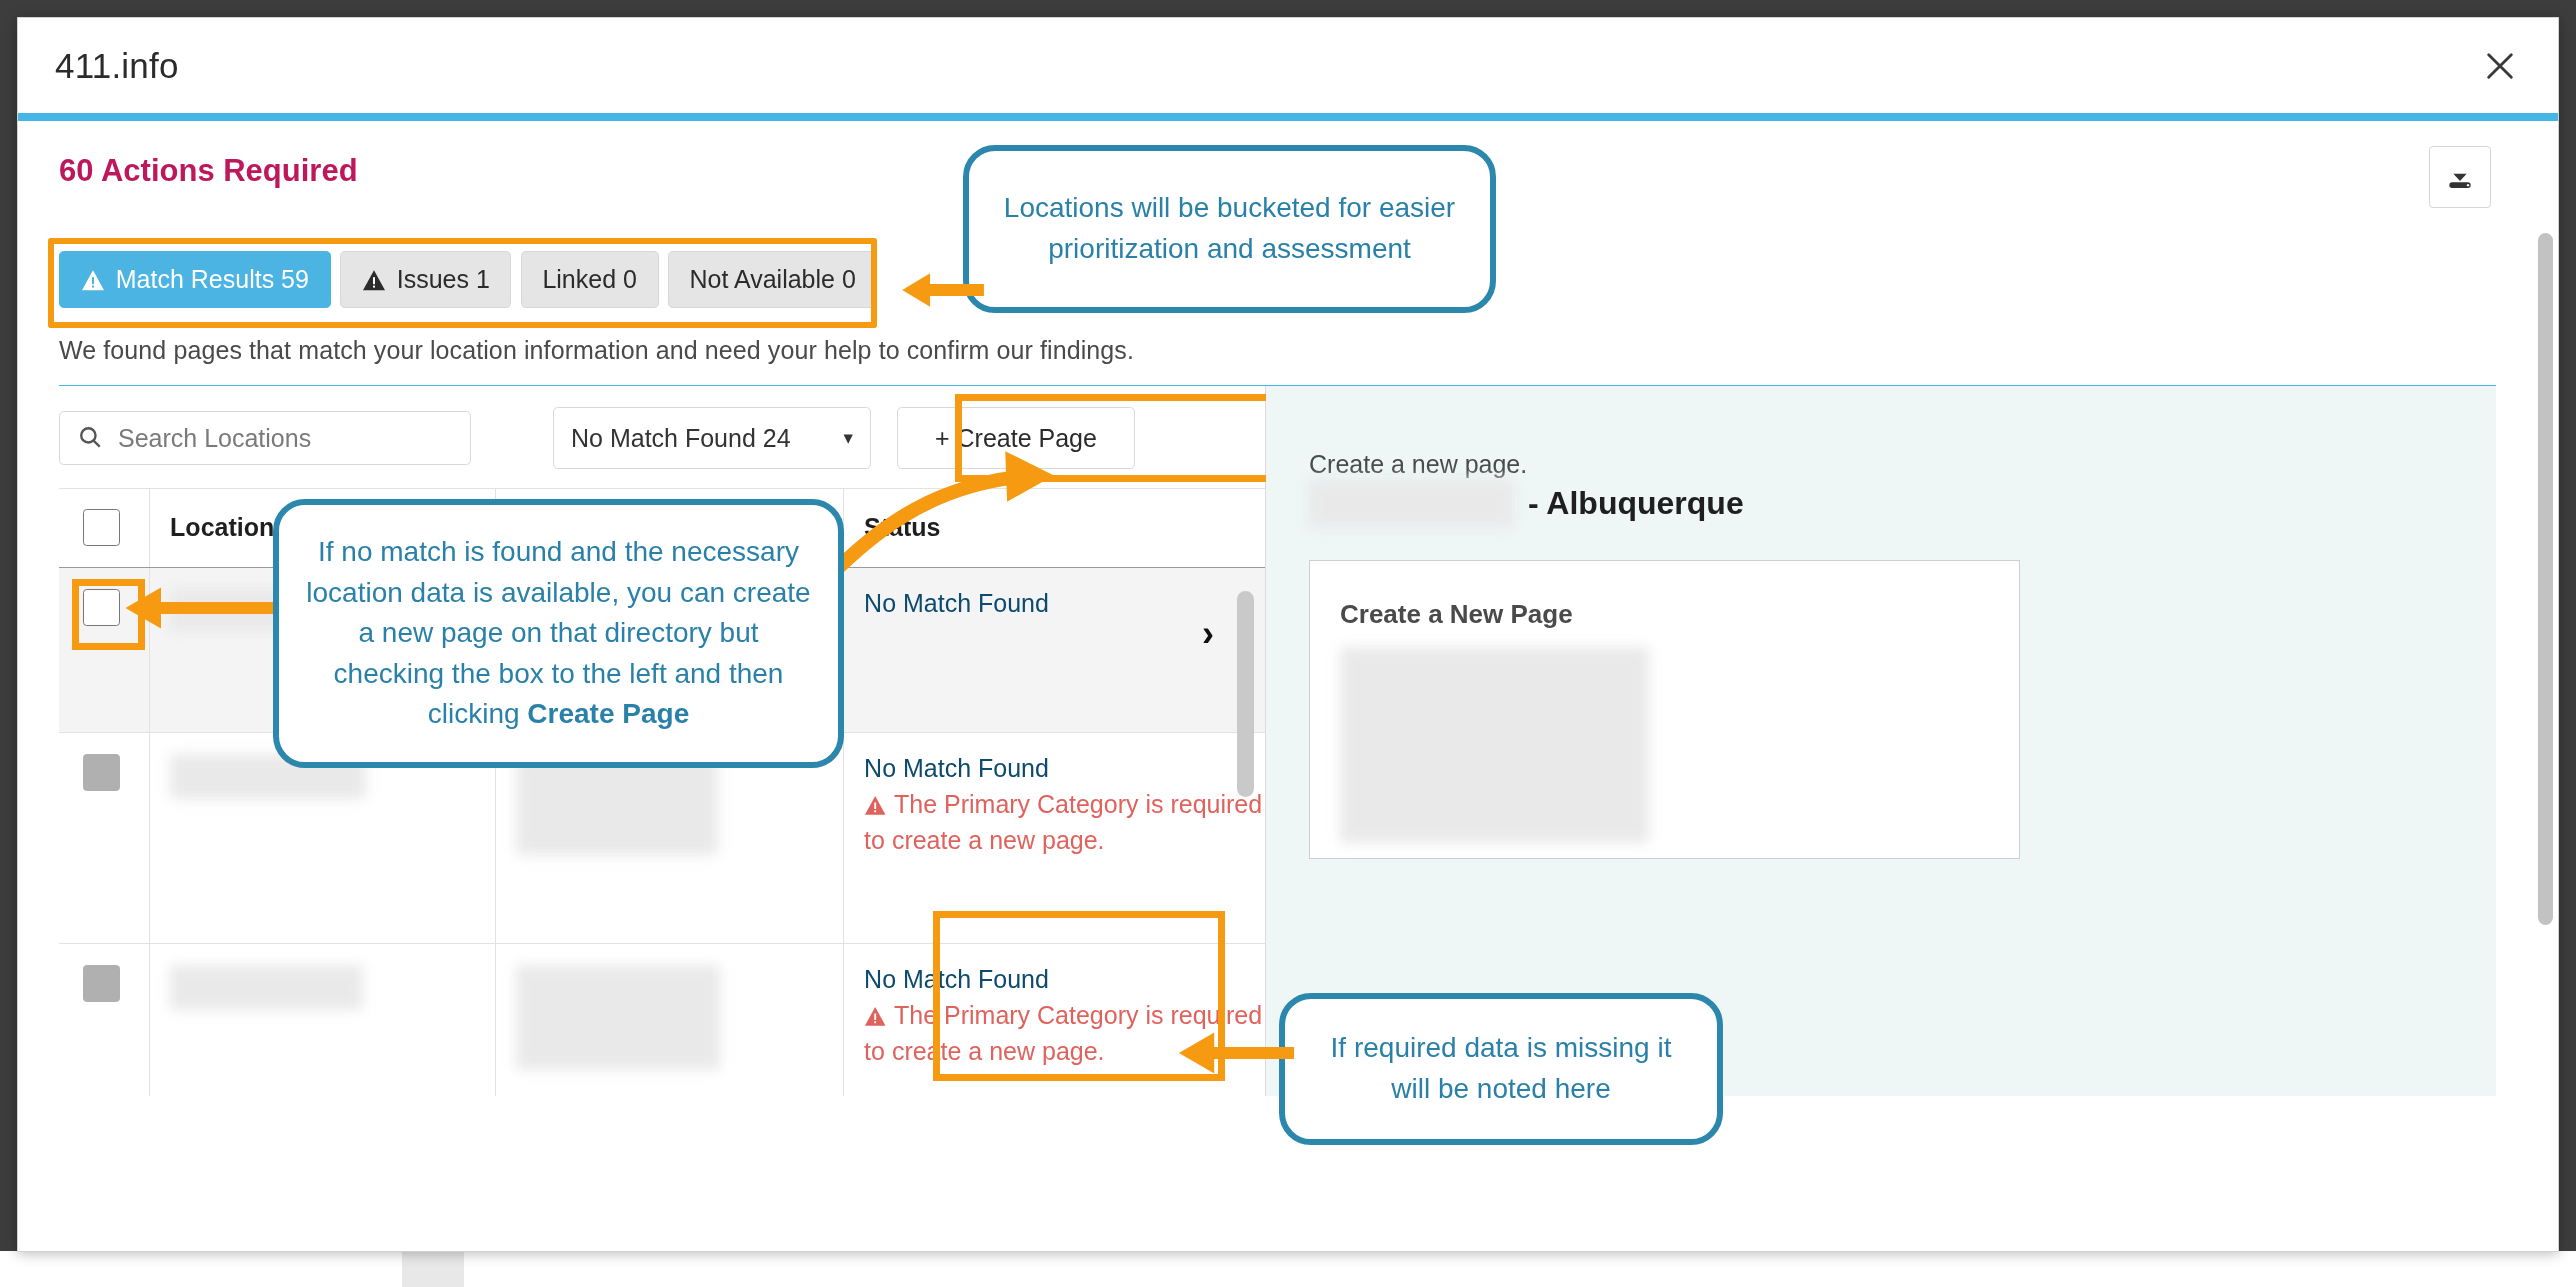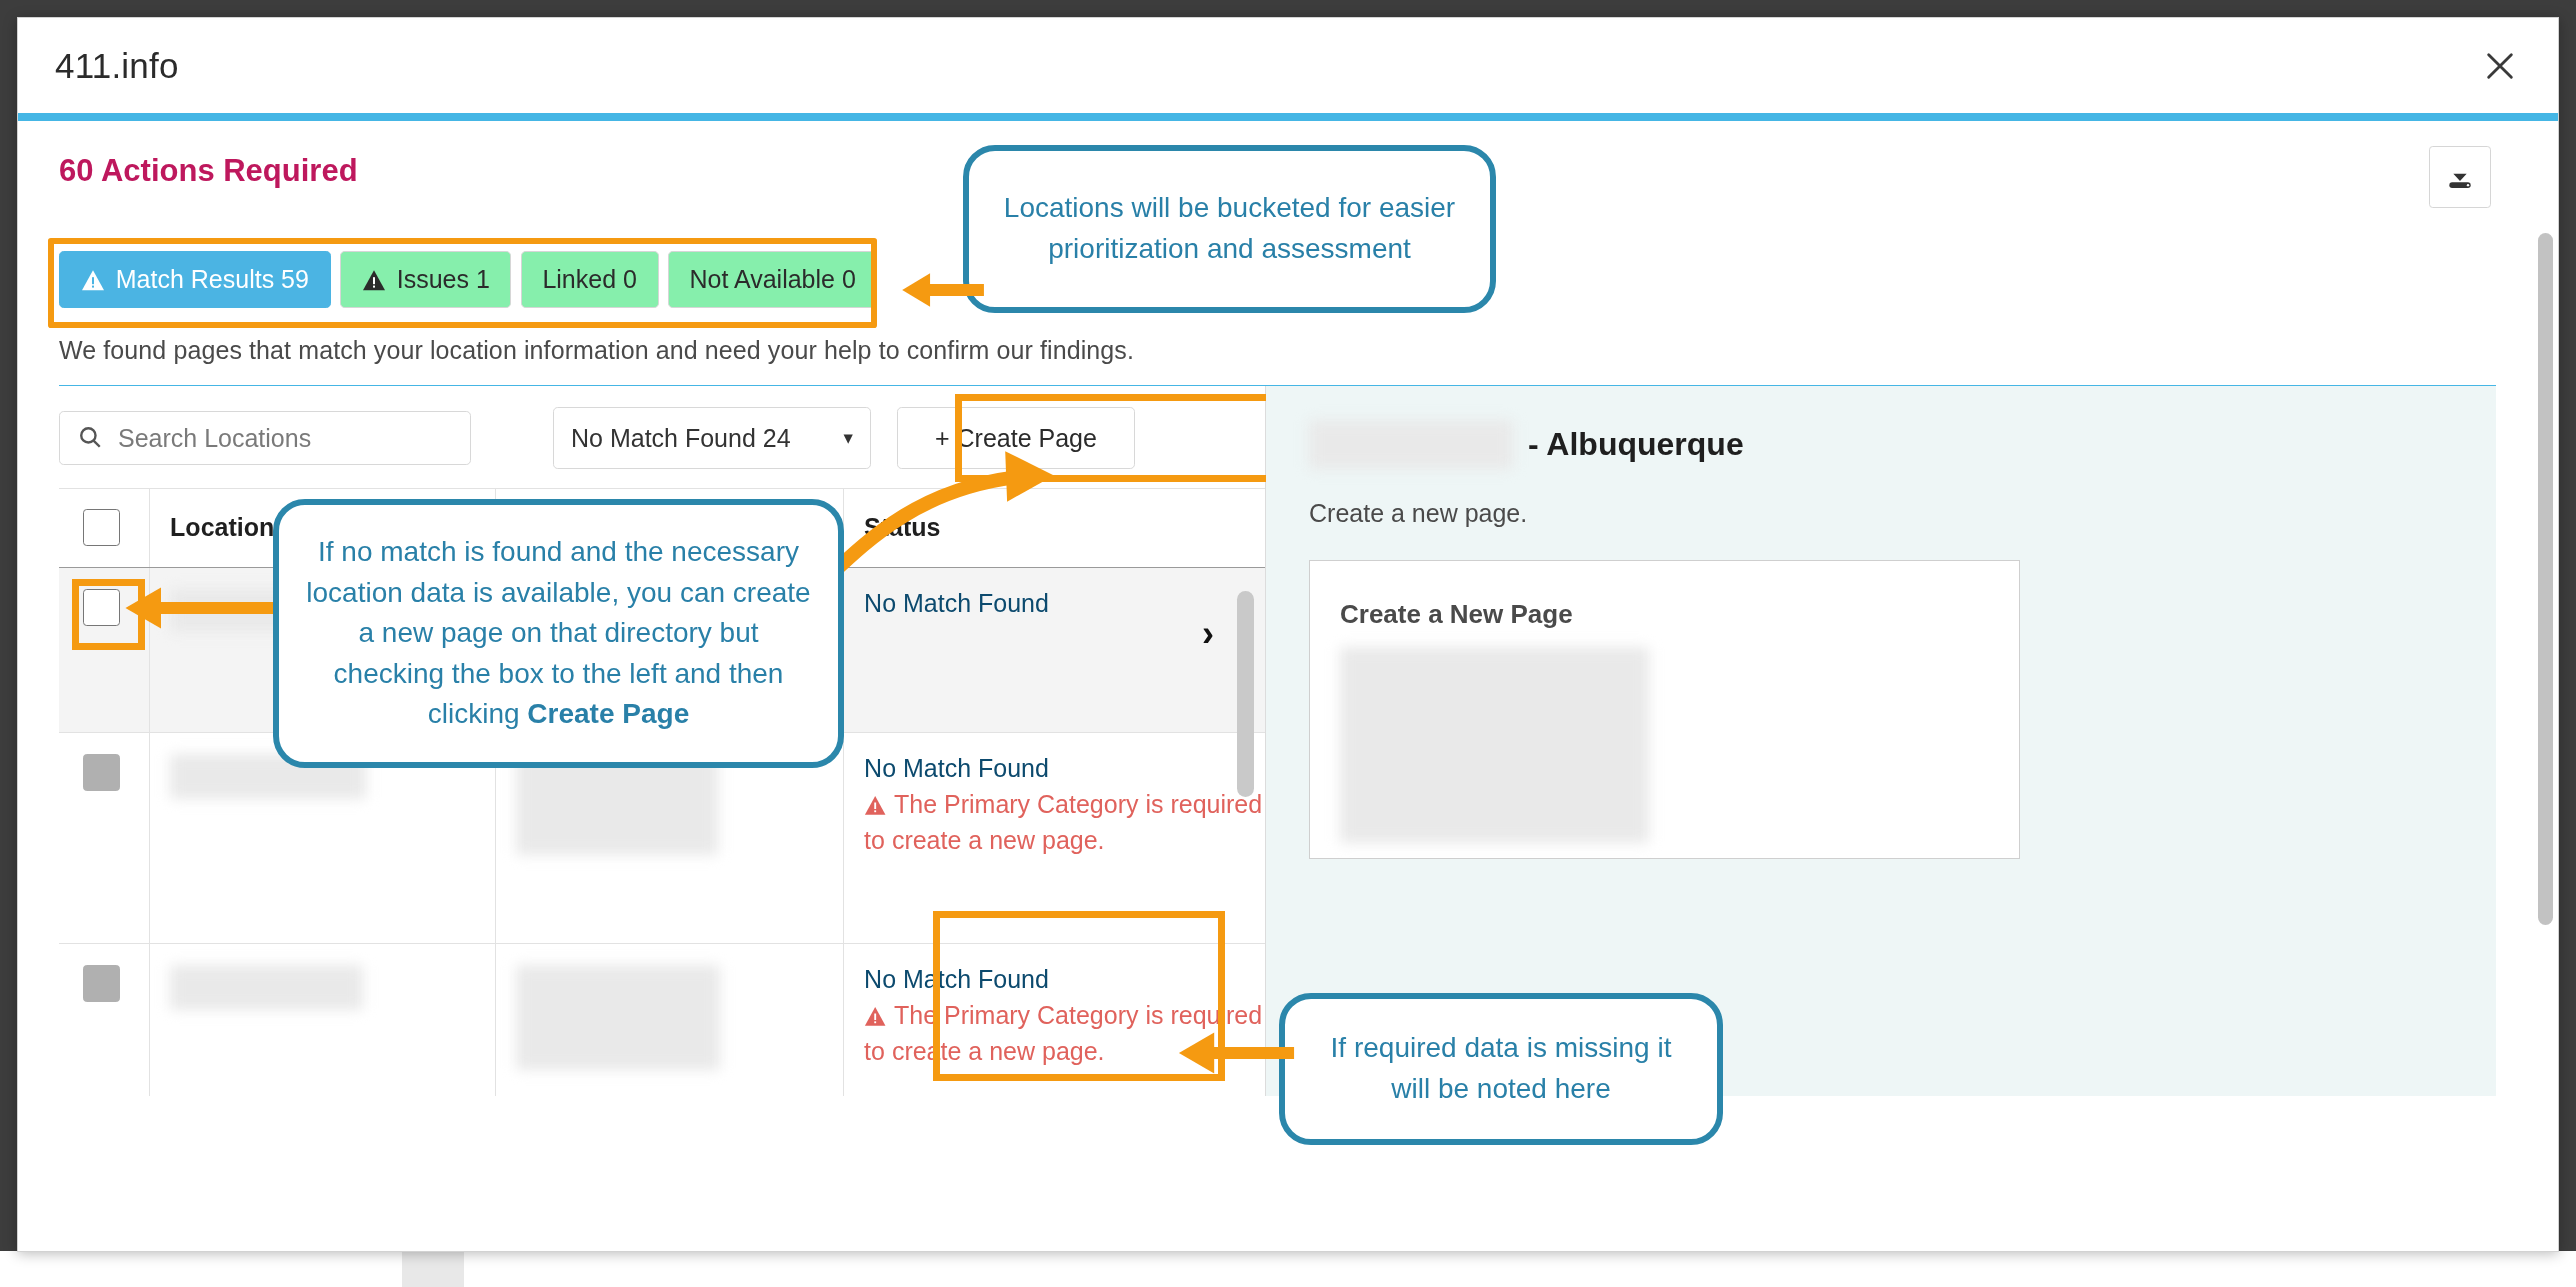--- a/index.html
+++ b/index.html
@@ -63,21 +63,21 @@
     width: 62px; height: 62px; border: 0.9px solid #d6d6d6; border-radius: 3.7px; background: #fff;
     display: flex; align-items: center; justify-content: center; cursor: pointer;
     margin-top: -7.5px; margin-right: 5.6px;
   }
   #download-btn svg { width: 32px; height: 32px; fill: #333; }
 
   
   #tabs-wrap { position: relative; margin-top: 43px; width: 823px; }
   #tabs { display: flex; gap: 9.4px; align-items: stretch; }
   .tab {
-    border: 0.9px solid #d6d6d6; border-radius: 4.7px; background: #86efac;
+    border: 0.9px solid #d6d6d6; border-radius: 4.7px; background: #e5e5e5;
     color: #2b2b2b; font-size: 25px;
     padding: 13px 20.6px; display: flex; align-items: center; gap: 11.2px;
     cursor: pointer; white-space: nowrap;
   }
   .tab.active { background: #4bb4e3; border-color: #4bb4e3; color: #fff; }
   .warn-tri { width: 24px; height: 22.4px; display: inline-block; }
   #tabs-highlight {
     position: absolute; left: -11.2px; top: -13px; width: 829px; height: 90px;
     border: 6.5px solid #f59a11; border-radius: 2.8px; pointer-events: none;
   }
@@ -392,25 +392,25 @@
 
             <div id="status-highlight"></div>
 
             <div id="inner-scroll">
               <div class="thumb"></div>
             </div>
           </div>
         </div>
 
         <div id="detail-panel">
+          <div id="detail-sub">Create a new page.</div>
           <div id="detail-title">
             <span class="blur"></span>
             <span>- Albuquerque</span>
           </div>
-          <div id="detail-sub">Create a new page.</div>
           <div id="new-page-card">
             <h3>Create a New Page</h3>
             <span class="blur" style="display:block;"></span>
           </div>
         </div>
 
       </div>
     </div>
 
     <div id="modal-scroll">

